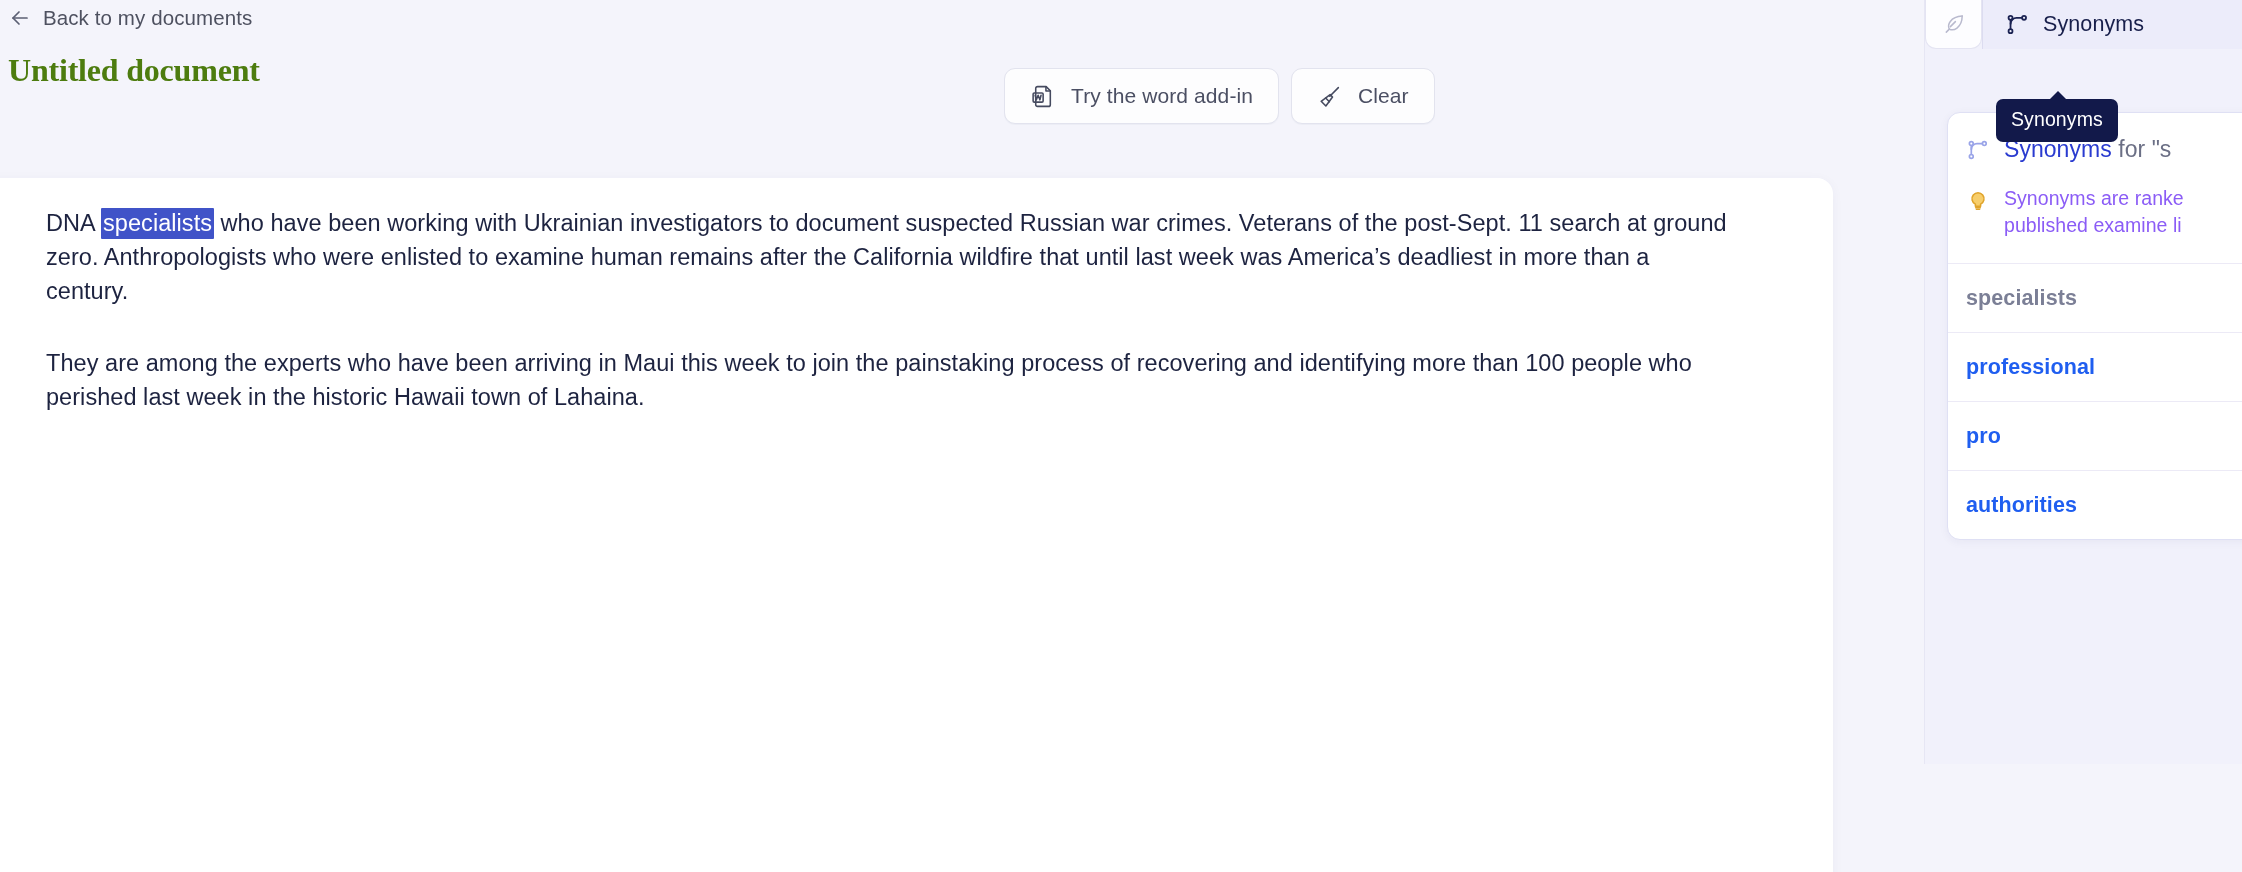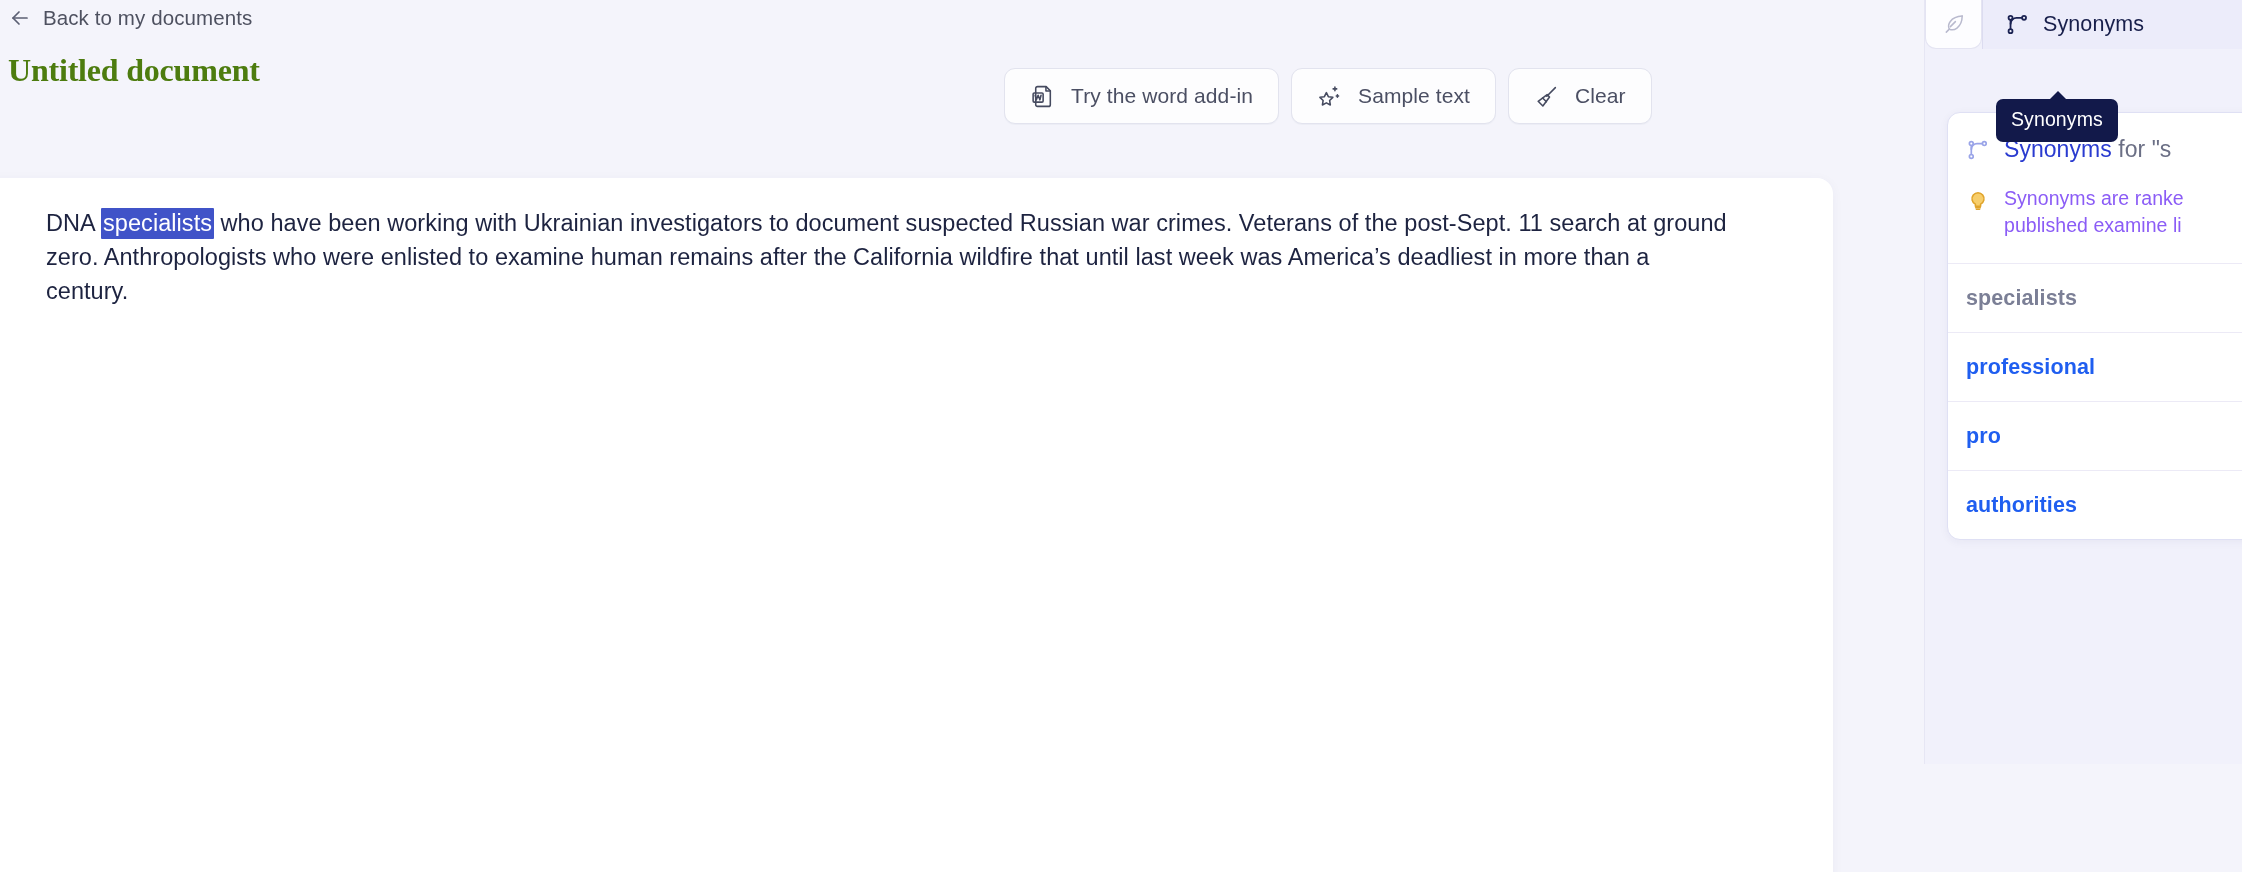--- a/index.html
+++ b/index.html
@@ -314,43 +314,36 @@
       <div class="tb-btn">
         <svg class="tb-ico" viewBox="0 0 24 24" fill="none" stroke="currentColor" stroke-width="1.5" stroke-linecap="round" stroke-linejoin="round">
           <path d="M15.5 2.5H7.2a1.7 1.7 0 0 0-1.7 1.7v15.6a1.7 1.7 0 0 0 1.7 1.7h10.6a1.7 1.7 0 0 0 1.7-1.7V6.5z"></path>
           <path d="M15.3 2.6v4.1h4.1"></path>
           <rect x="3" y="8.6" width="9.6" height="8.8" rx="1.1" fill="none"></rect>
           <path d="M5 10.8l1.1 4.4 1.7-4.4 1.7 4.4 1.1-4.4"></path>
         </svg>
         <span class="tb-label">Try the word add-in</span>
       </div>
 
-      <div class="tb-btn">
-        <svg class="tb-ico" viewBox="0 0 24 24" fill="none" stroke="currentColor" stroke-width="1.5" stroke-linecap="round" stroke-linejoin="round">
-          <path d="M9 8.3l1.9 3.9 4.3.6-3.1 3 .7 4.3L9 18.1l-3.8 2 .7-4.3-3.1-3 4.3-.6z"></path>
-          <path d="M17.2 3v3.4M15.5 4.7h3.4"></path>
-          <path d="M19.6 10.4v2.2M18.5 11.5h2.2"></path>
-        </svg>
-        <span class="tb-label">Sample text</span>
-      </div>
 
       <div class="tb-btn">
         <svg class="tb-ico" viewBox="0 0 24 24" fill="none" stroke="currentColor" stroke-width="1.5" stroke-linecap="round" stroke-linejoin="round">
           <path d="M20.5 3.5l-8.2 8.2"></path>
           <path d="M12.6 10.2L4 16.6l4.5 4.5 6.4-8.6z"></path>
           <path d="M8.3 13.4l3.6 3.6"></path>
         </svg>
         <span class="tb-label">Clear</span>
       </div>
 
     </div>
 
     <div class="doc-card">
       <div class="doc-body">
         <p><span>DNA </span><span class="hl">specialists</span><span> who have been working with Ukrainian investigators to document suspected Russian war crimes. Veterans of the post-Sept. 11 search at ground zero. Anthropologists who were enlisted to examine human remains after the California wildfire that until last week was America’s deadliest in more than a century.</span></p>
+        <p>They are among the experts who have been arriving in Maui this week to join the painstaking process of recovering and identifying more than 100 people who perished last week in the historic Hawaii town of Lahaina.</p>
       </div>
     </div>
 
   </div>
 
   <div class="right-col">
 
     <div class="tabbar">
       <div class="tab tab-quill">
         <svg class="t-ico" viewBox="0 0 24 24" fill="none" stroke="currentColor" stroke-width="1.5" stroke-linecap="round" stroke-linejoin="round">

